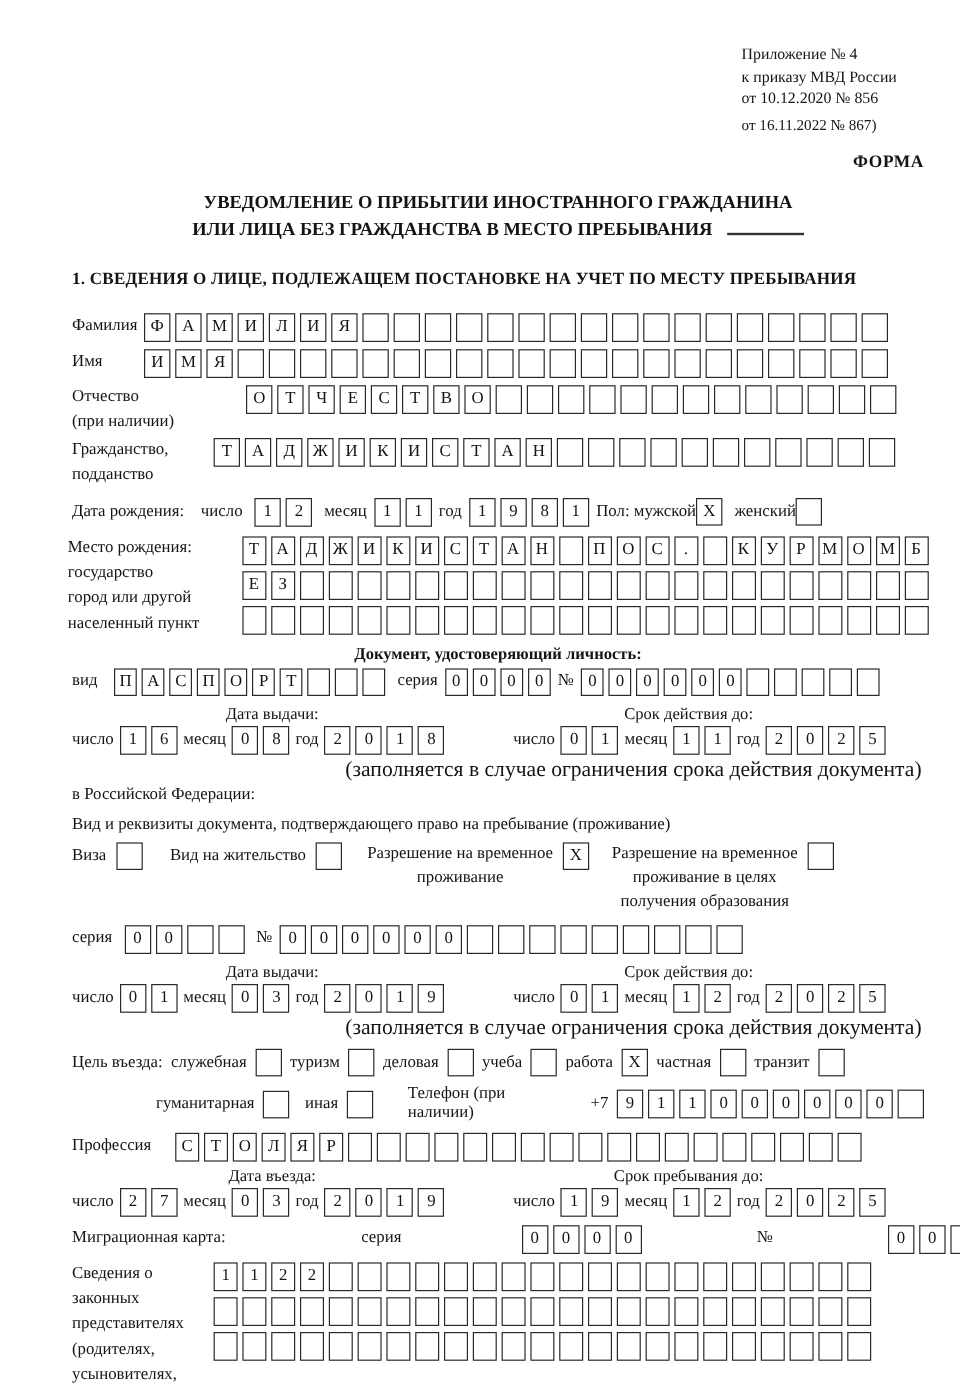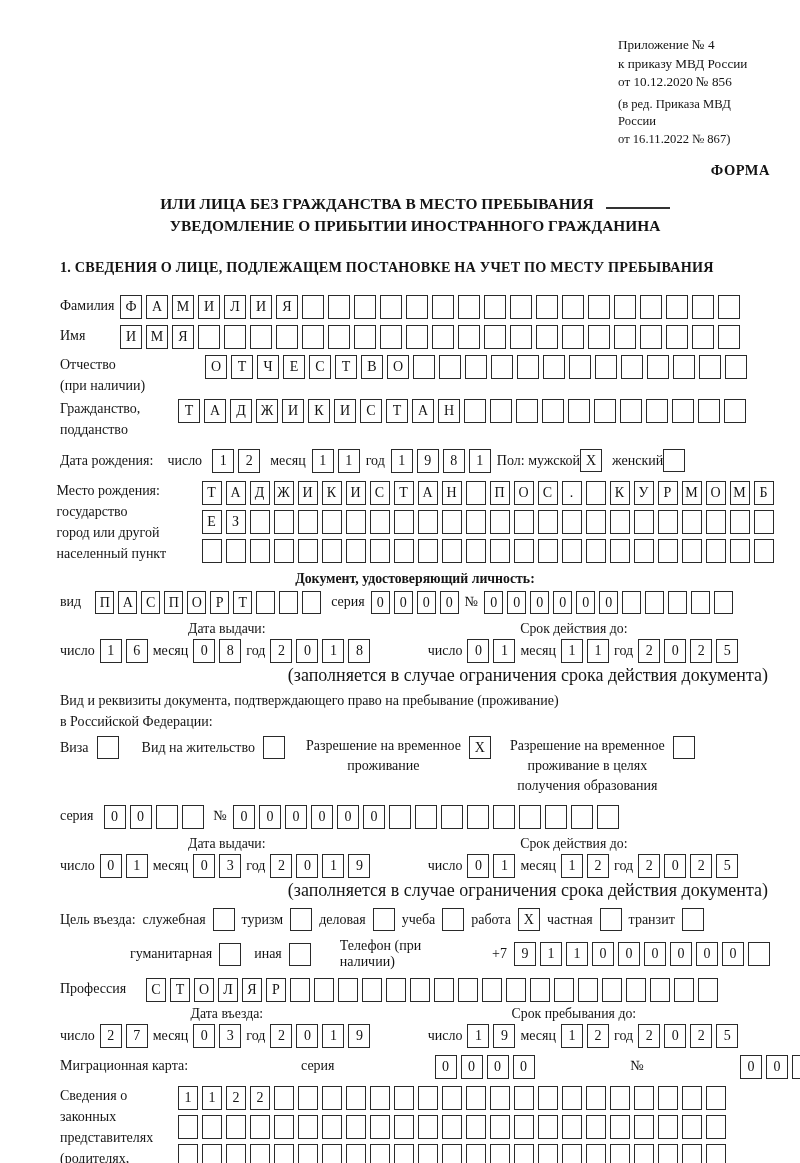--- a/index.html
+++ b/index.html
@@ -56,28 +56,27 @@
 <body>
 
 <div class="page">
 
   <div class="appendix">
       <div>Приложение № 4</div>
       <div>к приказу МВД России</div>
       <div>от 10.12.2020 № 856</div>
     </div>
   <div class="appendix-sub">
-      <div>(в ред. Приказа МВД России</div>
       <div>от 16.11.2022 № 867)</div>
     </div>
   <div class="forma">ФОРМА</div>
 
   <div class="title">
+    <div>УВЕДОМЛЕНИЕ О ПРИБЫТИИ ИНОСТРАННОГО ГРАЖДАНИНА</div>
     <div><span>ИЛИ ЛИЦА БЕЗ ГРАЖДАНСТВА В МЕСТО ПРЕБЫВАНИЯ</span><span class="blank-line"></span></div>
-    <div>УВЕДОМЛЕНИЕ О ПРИБЫТИИ ИНОСТРАННОГО ГРАЖДАНИНА</div>
   </div>
 
   <div class="sec-heading">1. СВЕДЕНИЯ О ЛИЦЕ, ПОДЛЕЖАЩЕМ ПОСТАНОВКЕ НА УЧЕТ ПО МЕСТУ ПРЕБЫВАНИЯ</div>
 
   <div class="frow" style="margin-top:18px;">
     <span class="flabel w60">Фамилия</span>
     <span class="cells">
         <span class="cell">Ф</span>
         <span class="cell">А</span>
         <span class="cell">М</span>
@@ -402,22 +401,22 @@
             <span class="cell">2</span>
             <span class="cell">0</span>
             <span class="cell">2</span>
             <span class="cell">5</span>
           </span>
       </div>
     </div>
   </div>
   <div class="note">(заполняется в случае ограничения срока действия документа)</div>
 
+  <div style="line-height:21px;">в Российской Федерации:</div>
   <div style="margin-top:4px;line-height:21px;">Вид и реквизиты документа, подтверждающего право на пребывание (проживание)</div>
-  <div style="line-height:21px;">в Российской Федерации:</div>
 
   <div class="opt-row">
     <span class="opt">
       <span class="opt-label-inline">Виза</span>
       <span class="cell cb"></span>
     </span>
     <span class="opt" style="margin-left:14px;">
       <span class="opt-label-inline">Вид на жительство</span>
       <span class="cell cb"></span>
     </span>

